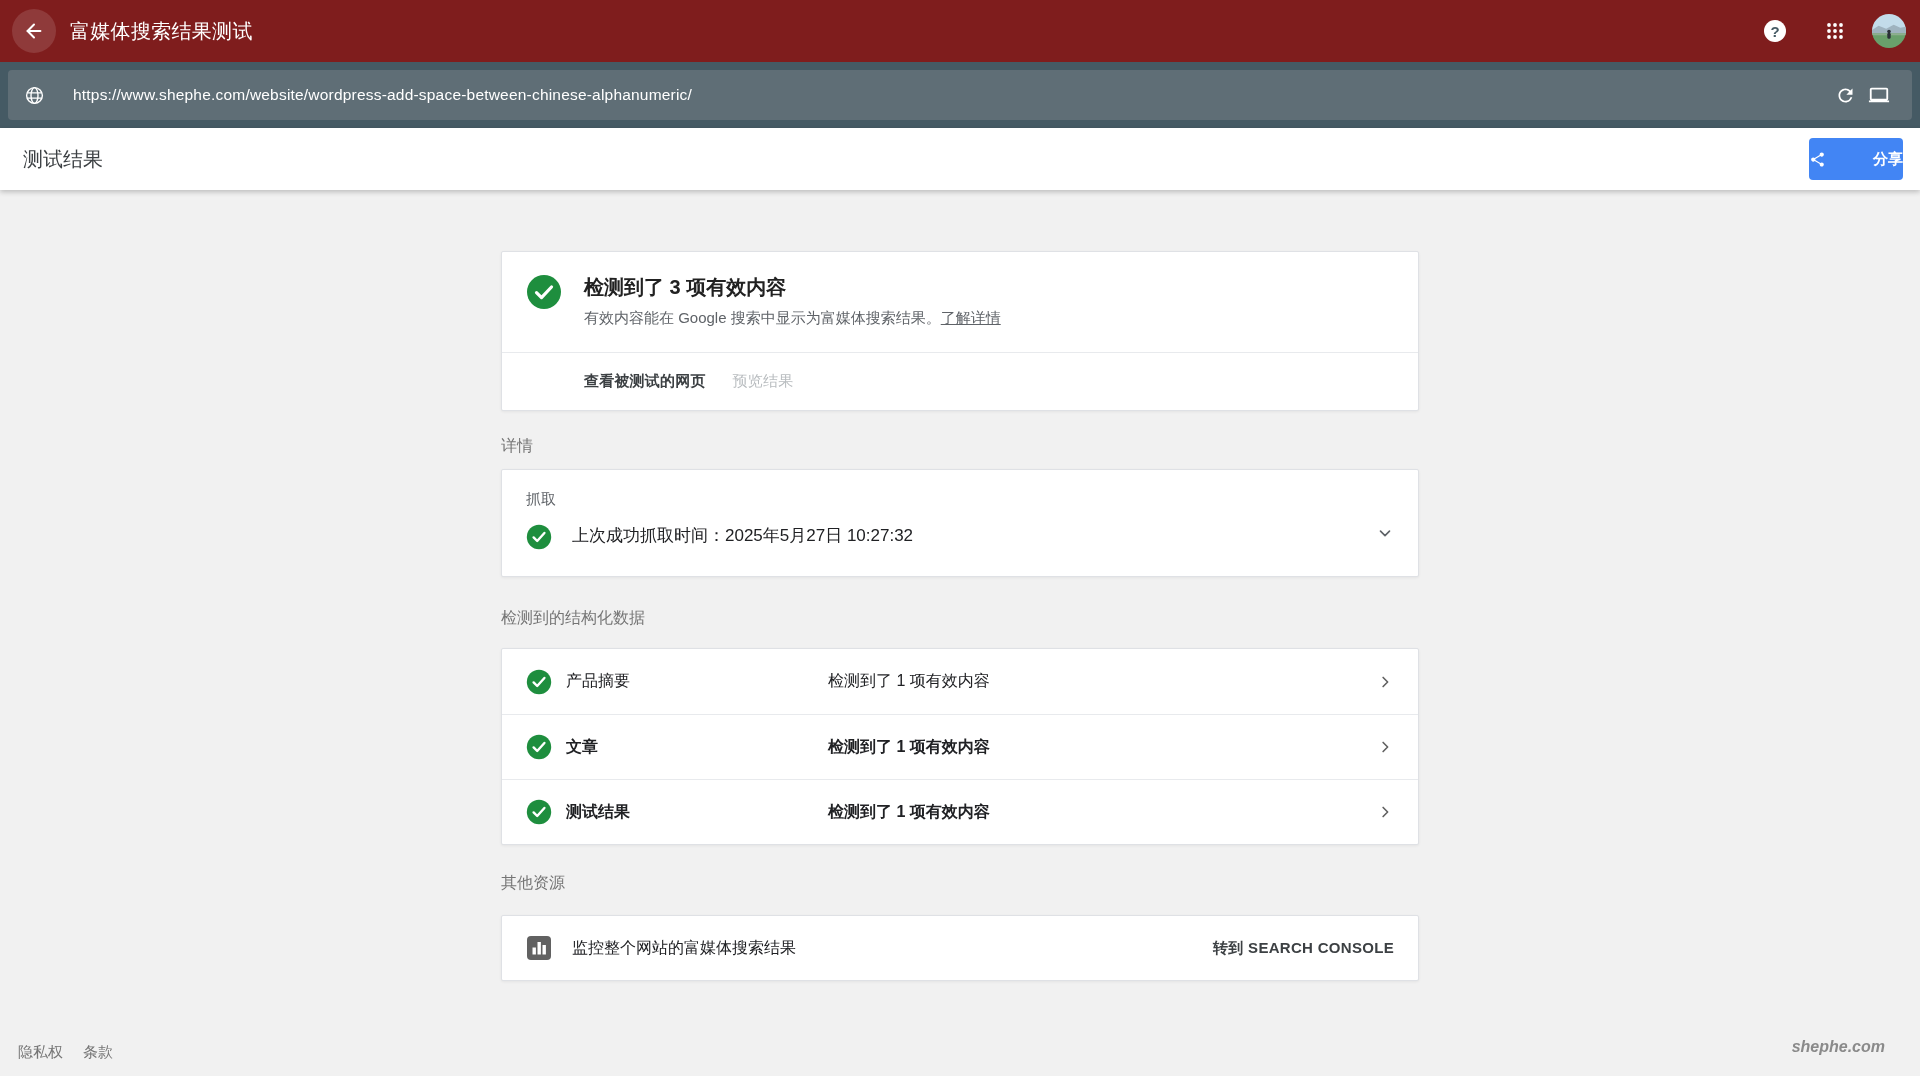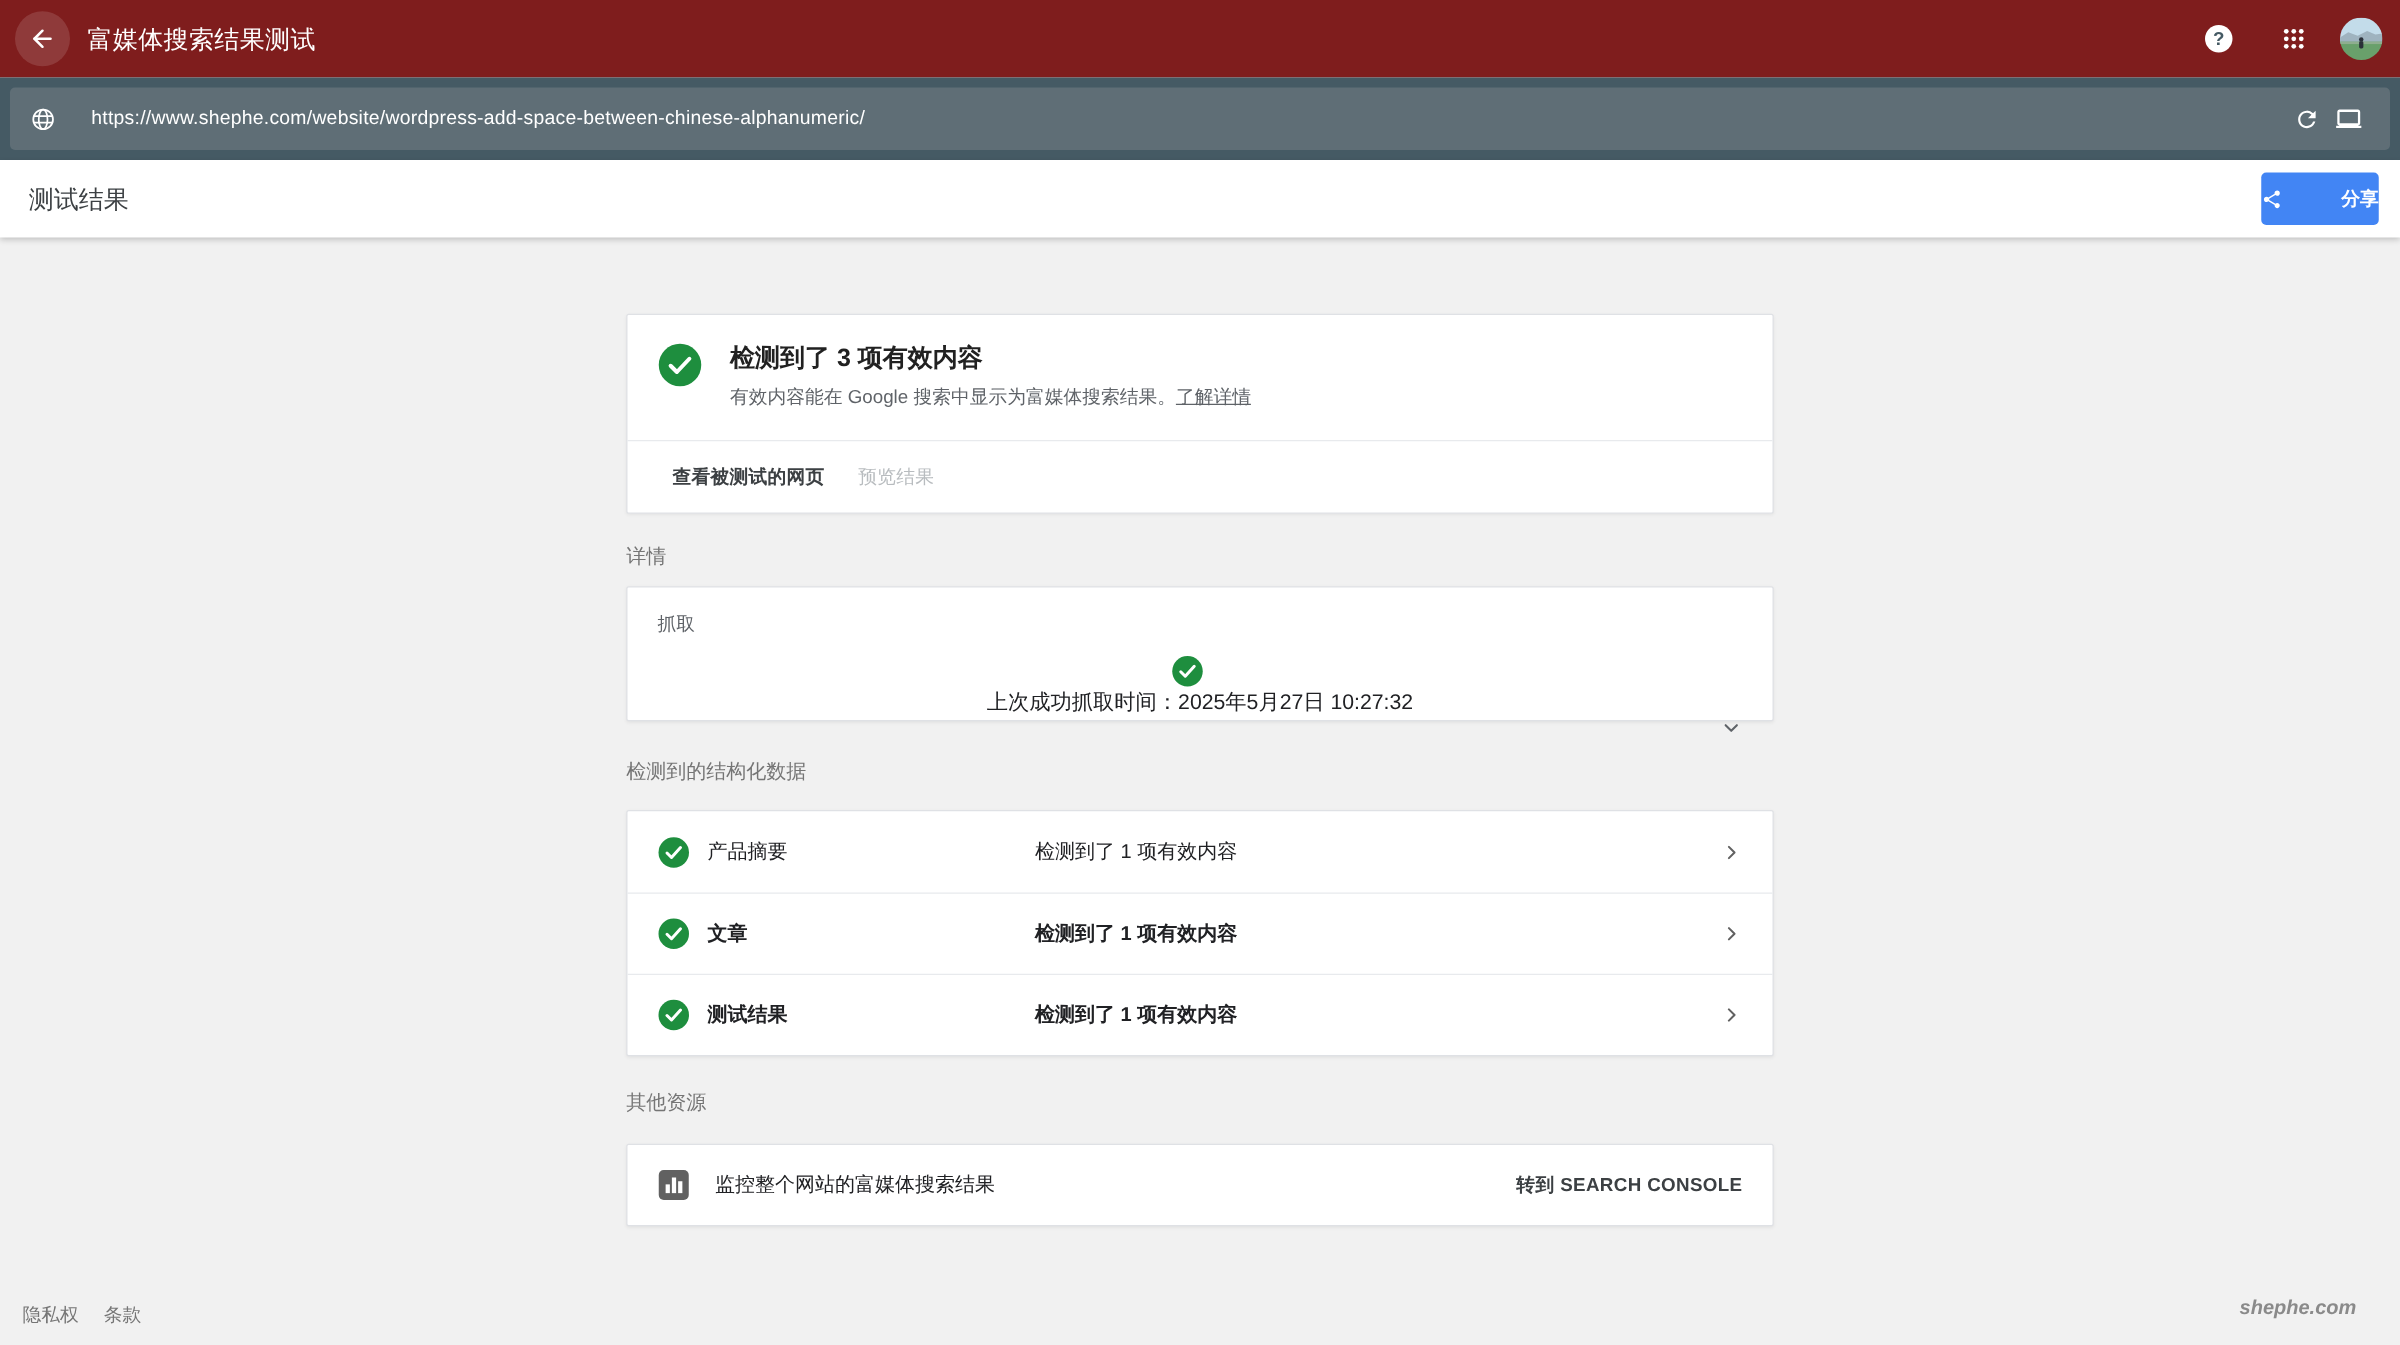--- a/index.html
+++ b/index.html
@@ -38,30 +38,30 @@
   .main { padding-top:61px; }
   .col { width:918px; margin:0 auto; }
   .card { background:#ffffff; border:1px solid #dfe1e5; border-radius:2px; box-shadow:0 1px 3px rgba(0,0,0,0.06); }
 
   
   .summary-top { display:flex; align-items:flex-start; padding:22px 24px 23px 24px; }
   .summary-check { flex:none; margin-right:22px; }
   .summary-title { font-size:20px; font-weight:700; color:#212121; line-height:26px; }
   .summary-sub { margin-top:7px; font-size:15px; color:#5f6368; line-height:22px; }
   .learn-more { color:#5f6368; text-decoration:underline; cursor:pointer; }
-  .summary-tabs { border-top:1px solid #e8eaed; height:58px; display:flex; align-items:center; padding-left:36px; }
+  .summary-tabs { border-top:1px solid #e8eaed; height:58px; display:flex; align-items:center; padding-left:82px; }
   .tab-active { font-size:15px; font-weight:700; color:#3c4043; letter-spacing:0.2px; cursor:pointer; }
   .tab-disabled { font-size:15px; color:#b8bcbf; margin-left:27px; letter-spacing:0.2px; }
 
   .section-label { font-size:16px; color:#757575; margin-top:24px; line-height:22px; }
 
   
   .crawl-card { margin-top:12px; padding:20px 24px 0 24px; height:108px; }
   .crawl-label { font-size:15px; color:#5f6368; }
-  .crawl-row { display:flex; align-items:center; margin-top:15px;flex-direction:column; }
+  .crawl-row { display:flex; margin-top:15px; }
   .crawl-row .chk { flex:none; margin-right:20px; display:flex; }
   .crawl-text { font-size:17px; color:#202124; }
   .crawl-chevron { margin-left:auto; display:flex; cursor:pointer; }
 
   
   .structured-card { margin-top:19px; }
   .sd-row { height:65px; display:flex; align-items:center; padding:0 24px; cursor:pointer; }
   .sd-row + .sd-row { border-top:1px solid #e8eaed;font-weight:bold; }
   .sd-row .chk { flex:none; width:26px; margin-right:14px; display:flex; }
   .sd-name { width:262px; font-size:16px; color:#202124; }

